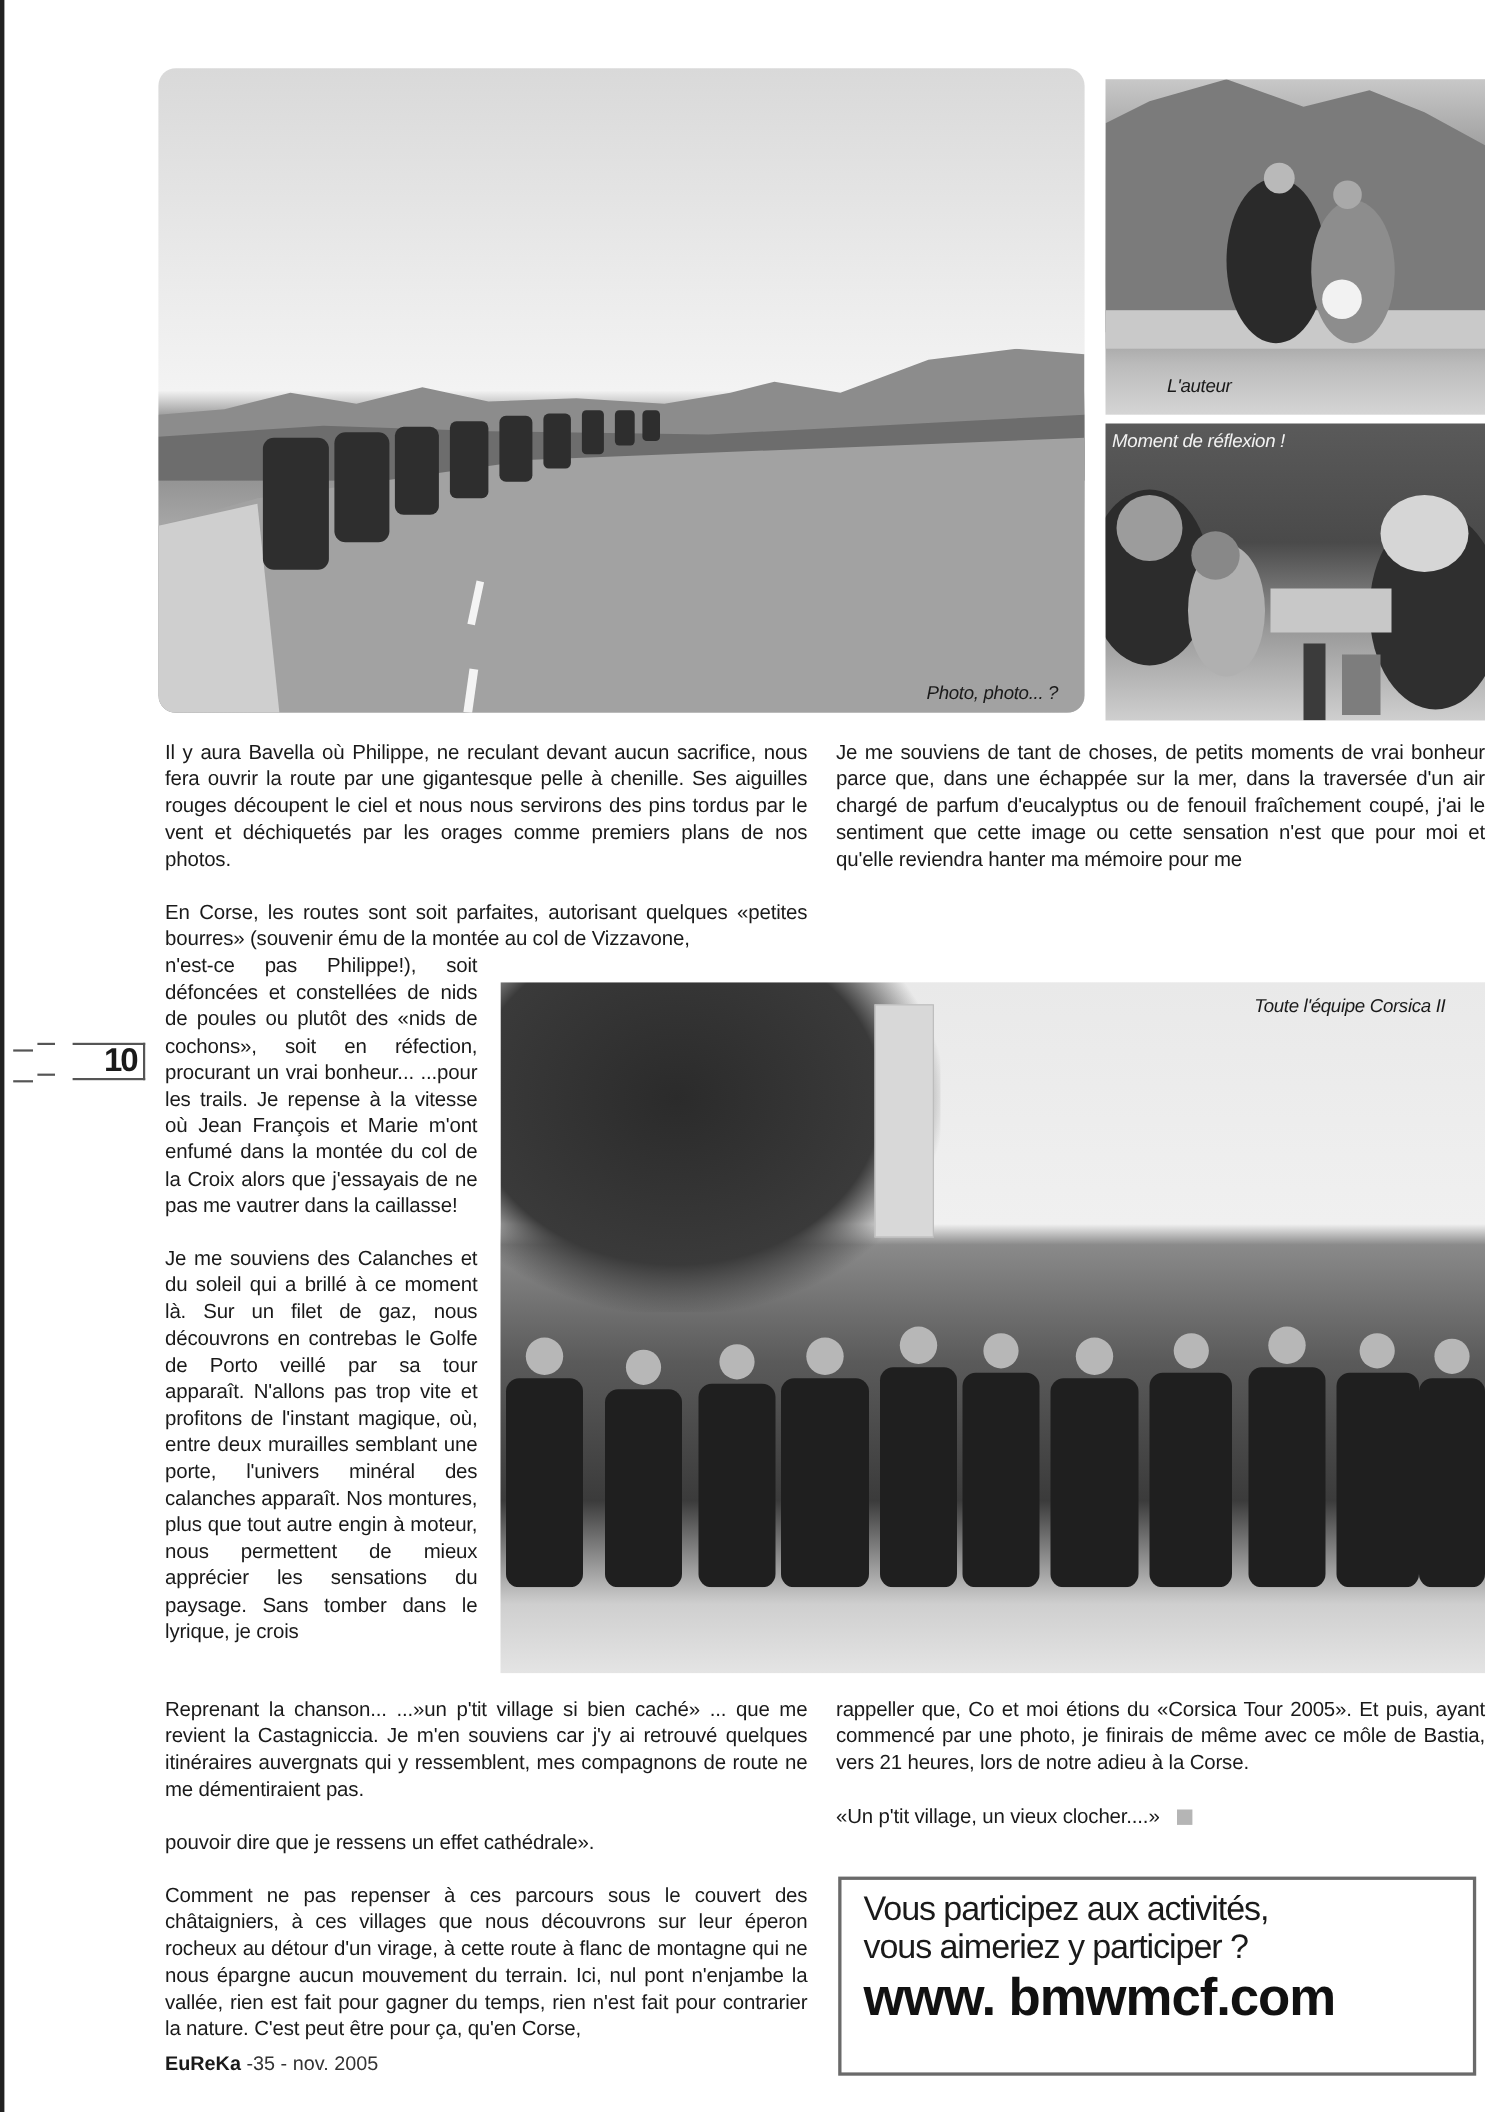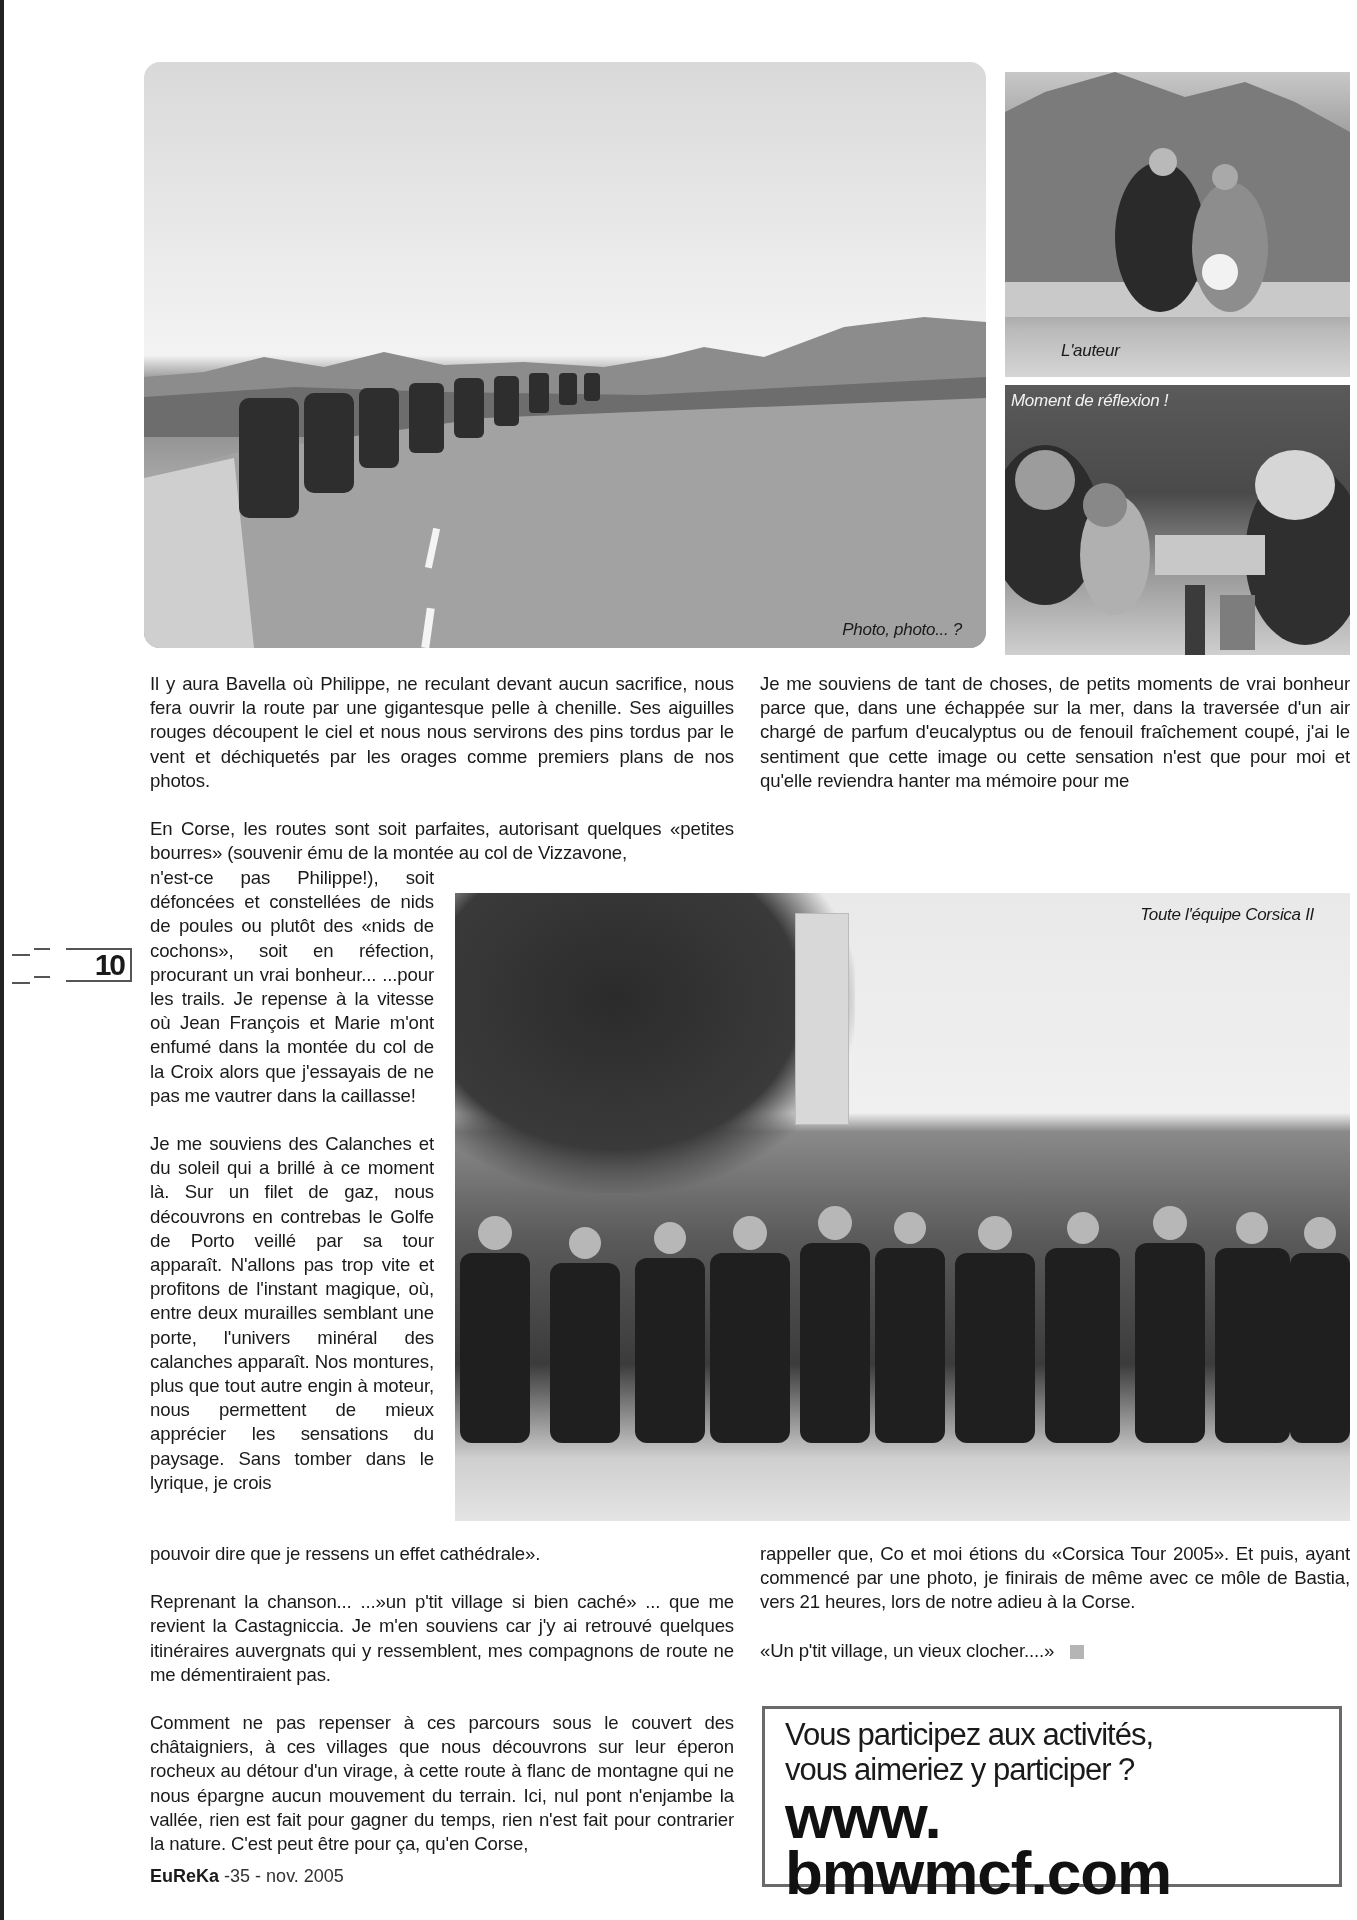--- a/index.html
+++ b/index.html
@@ -44,21 +44,21 @@
   #col-left-wrap { left: 150px; top: 866px; width: 284px; }
   #col-left-bottom { left: 150px; top: 1542px; width: 584px; }
   #col-right-top { left: 760px; top: 672px; width: 590px; }
   #col-right-bottom { left: 760px; top: 1542px; width: 590px; }
 
   .end-square { display:inline-block; width:14px; height:14px; background:#b5b5b5; margin-left:16px; vertical-align:-2px; }
 
   #ad-box { position: absolute; left: 762px; top: 1706px; width: 580px; height: 181px;
     border: 3px solid #6a6a6a; box-sizing: border-box; padding: 8px 16px 0 20px; }
   #ad-box .ad-line { font-size: 31px; line-height: 35px; letter-spacing: -1px; color:#1a1a1a; }
-  #ad-box .ad-url { font-size: 62px; line-height: 56px; font-weight: bold; letter-spacing: -1px; color:#111; margin-top: 2px; }
+  #ad-box .ad-url { font-size: 48px; line-height: 56px; font-weight: bold; letter-spacing: -1px; color:#111; margin-top: 2px; }
 
   #footer { position: absolute; left: 150px; top: 1866px; font-size: 18px; }
   #footer .mag { font-weight: bold; }
   #footer .rest { color: #333; }
 
   #page-marker { position: absolute; left: 10px; top: 940px; width: 112px; height: 50px; }
   #page-marker .num-box { position:absolute; left:56px; top:8px; width:66px; height:34px; border-top:2px solid #555; border-right:2px solid #555; border-bottom:2px solid #555; box-sizing:border-box; }
   #page-marker .num { position:absolute; right:6px; top:-2px; font-size: 30px; font-weight: bold; letter-spacing:-2px; }
   #page-marker .dash { position:absolute; height:2px; background:#555; }
 </style>
@@ -158,22 +158,22 @@
   <p>Il y aura Bavella où Philippe, ne reculant devant aucun sacrifice, nous fera ouvrir la route par une gigantesque pelle à chenille. Ses aiguilles rouges découpent le ciel et nous nous servirons des pins tordus par le vent et déchiquetés par les orages comme premiers plans de nos photos.</p>
   <p>En Corse, les routes sont soit parfaites, autorisant quelques «petites bourres» (souvenir ému de la montée au col de Vizzavone,</p>
 </div>
 
 <div class="text" id="col-left-wrap">
   <p>n'est-ce pas Philippe!), soit défoncées et constellées de nids de poules ou plutôt des «nids de cochons», soit en réfection, procurant un vrai bonheur... ...pour les trails. Je repense à la vitesse où Jean François et Marie m'ont enfumé dans la montée du col de la Croix alors que j'essayais de ne pas me vautrer dans la caillasse!</p>
   <p>Je me souviens des Calanches et du soleil qui a brillé à ce moment là. Sur un filet de gaz, nous découvrons en contrebas le Golfe de Porto veillé par sa tour apparaît. N'allons pas trop vite et profitons de l'instant magique, où, entre deux murailles semblant une porte, l'univers minéral des calanches apparaît. Nos montures, plus que tout autre engin à moteur, nous permettent de mieux apprécier les sensations du paysage. Sans tomber dans le lyrique, je crois</p>
 </div>
 
 <div class="text" id="col-left-bottom">
+  <p>Reprenant la chanson... ...»un p'tit village si bien caché» ... que me revient la Castagniccia. Je m'en souviens car j'y ai retrouvé quelques itinéraires auvergnats qui y ressemblent, mes compagnons de route ne me démentiraient pas.</p>
   <p>pouvoir dire que je ressens un effet cathédrale».</p>
-  <p>Reprenant la chanson... ...»un p'tit village si bien caché» ... que me revient la Castagniccia. Je m'en souviens car j'y ai retrouvé quelques itinéraires auvergnats qui y ressemblent, mes compagnons de route ne me démentiraient pas.</p>
   <p>Comment ne pas repenser à ces parcours sous le couvert des châtaigniers, à ces villages que nous découvrons sur leur éperon rocheux au détour d'un virage, à cette route à flanc de montagne qui ne nous épargne aucun mouvement du terrain. Ici, nul pont n'enjambe la vallée, rien est fait pour gagner du temps, rien n'est fait pour contrarier la nature. C'est peut être pour ça, qu'en Corse,</p>
 </div>
 
 <div class="text" id="col-right-top">
   <p>Je me souviens de tant de choses, de petits moments de vrai bonheur parce que, dans une échappée sur la mer, dans la traversée d'un air chargé de parfum d'eucalyptus ou de fenouil fraîchement coupé, j'ai le sentiment que cette image ou cette sensation n'est que pour moi et qu'elle reviendra hanter ma mémoire pour me</p>
 </div>
 
 <div class="text" id="col-right-bottom">
   <p>rappeller que, Co et moi étions du «Corsica Tour 2005». Et puis, ayant commencé par une photo, je finirais de même avec ce môle de Bastia, vers 21 heures, lors de notre adieu à la Corse.</p>
   <p style="text-align:left;"><span>«Un p'tit village, un vieux clocher....»</span><span class="end-square"></span></p>

